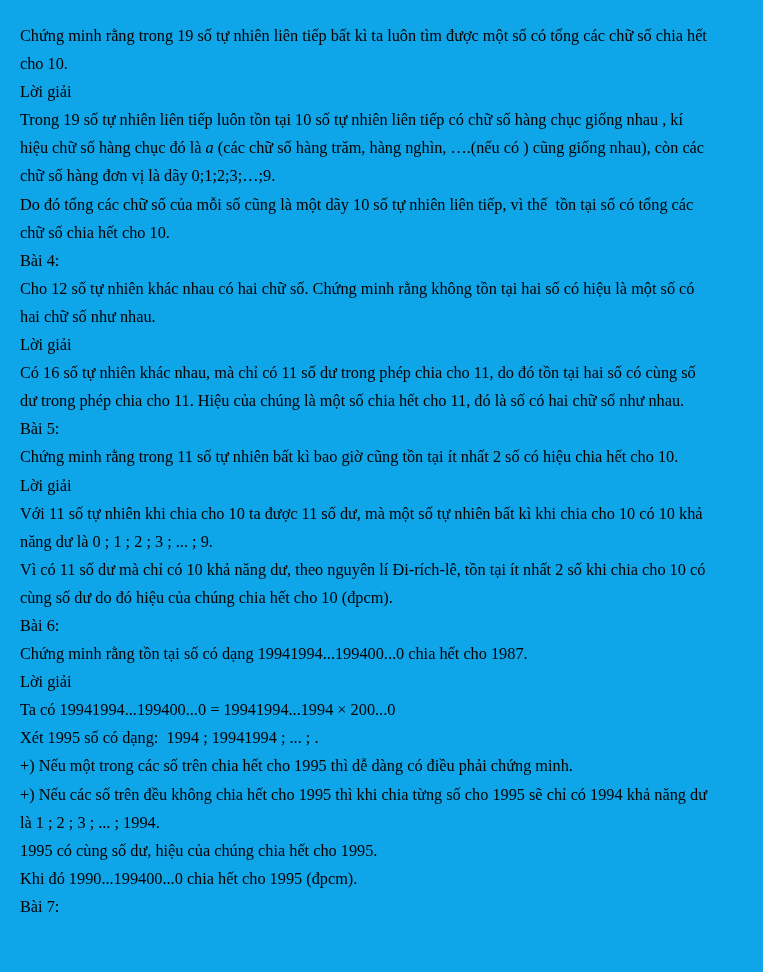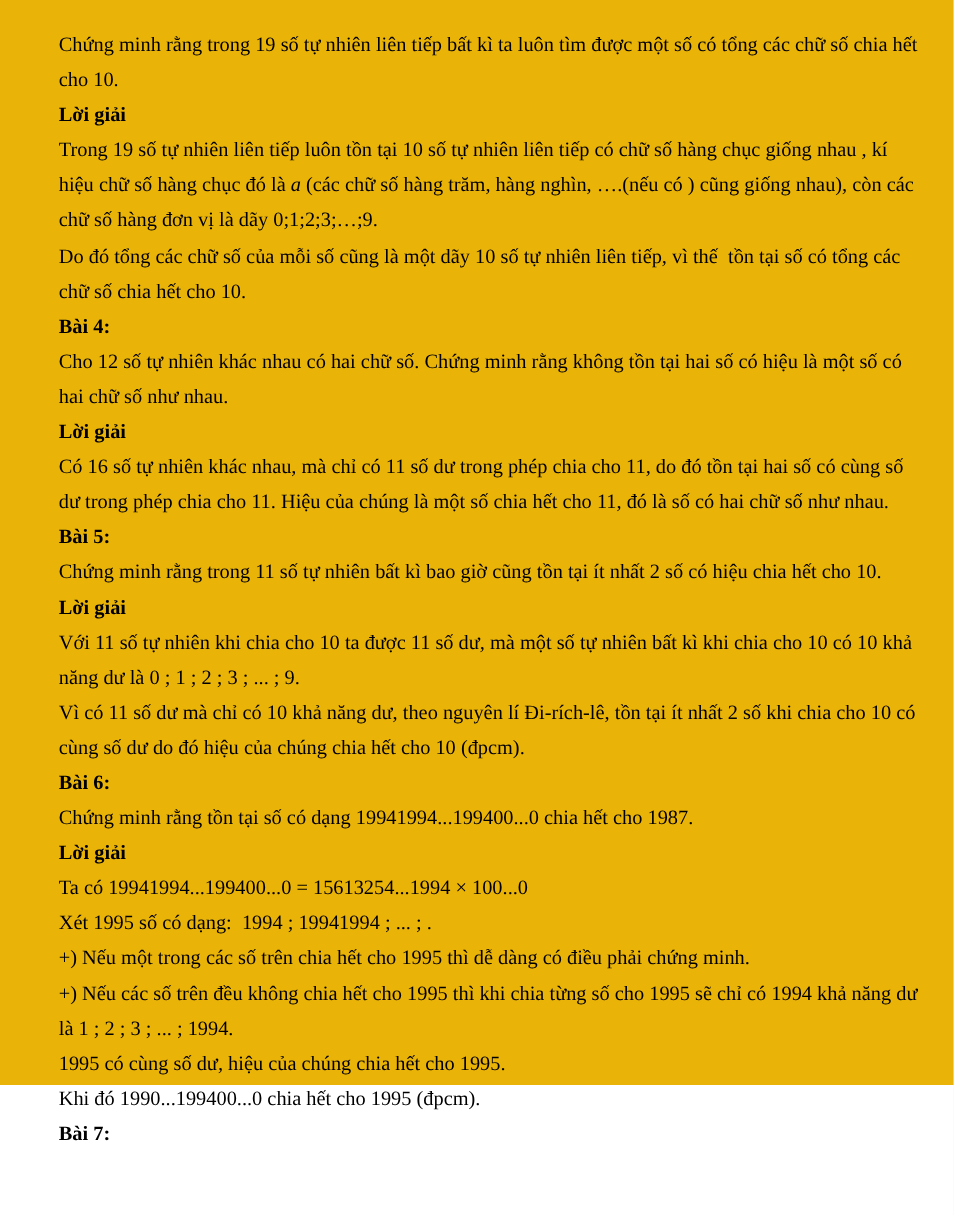--- a/index.html
+++ b/index.html
@@ -8,33 +8,33 @@
     background: #ffffff;
   }
   body {
     width: 763px;
     height: 972px;
     overflow: hidden;
   }
   .page {
     box-sizing: border-box;
     width: 763px;
-    height: 868px;
-    padding: 22px 24px 0 47px;
-    background: #eab308;
+    height: 972px;
+    padding: 22px 24px 0 20px;
+    background: #0ea5e9;
     font-family: "Liberation Serif", "DejaVu Serif", serif;
     font-size: 16.3px;
     color: #000000;
   }
   .line {
     height: 28.1px;
     line-height: 28.1px;
     white-space: pre;
   }
-  .run-b { font-weight: bold; }
+  .run-b { font-weight: normal; }
   .run-i { font-style: italic; }
 </style>
 </head>
 <body>
 
 <div class="page">
   <div id="text-body">
       <div class="line"><span class="">Chứng minh rằng trong 19 số tự nhiên liên tiếp bất kì ta luôn tìm được một số có tổng các chữ số chia hết</span></div>
       <div class="line"><span class="">cho 10.</span></div>
       <div class="line"><span class="run-b ">Lời giải</span></div>
@@ -52,21 +52,21 @@
       <div class="line"><span class="run-b ">Bài 5:</span></div>
       <div class="line"><span class="">Chứng minh rằng trong 11 số tự nhiên bất kì bao giờ cũng tồn tại ít nhất 2 số có hiệu chia hết cho 10.</span></div>
       <div class="line"><span class="run-b ">Lời giải</span></div>
       <div class="line"><span class="">Với 11 số tự nhiên khi chia cho 10 ta được 11 số dư, mà một số tự nhiên bất kì khi chia cho 10 có 10 khả</span></div>
       <div class="line"><span class="">năng dư là 0 ; 1 ; 2 ; 3 ; ... ; 9.</span></div>
       <div class="line"><span class="">Vì có 11 số dư mà chỉ có 10 khả năng dư, theo nguyên lí Đi-rích-lê, tồn tại ít nhất 2 số khi chia cho 10 có</span></div>
       <div class="line"><span class="">cùng số dư do đó hiệu của chúng chia hết cho 10 (đpcm).</span></div>
       <div class="line"><span class="run-b ">Bài 6:</span></div>
       <div class="line"><span class="">Chứng minh rằng tồn tại số có dạng 19941994...199400...0 chia hết cho 1987.</span></div>
       <div class="line"><span class="run-b ">Lời giải</span></div>
-      <div class="line"><span class="">Ta có 19941994...199400...0 = 15613254...1994 × 100...0</span></div>
+      <div class="line"><span class="">Ta có 19941994...199400...0 = 19941994...1994 × 200...0</span></div>
       <div class="line"><span class="">Xét 1995 số có dạng:  1994 ; 19941994 ; ... ; .</span></div>
       <div class="line"><span class="">+) Nếu một trong các số trên chia hết cho 1995 thì dễ dàng có điều phải chứng minh.</span></div>
       <div class="line"><span class="">+) Nếu các số trên đều không chia hết cho 1995 thì khi chia từng số cho 1995 sẽ chỉ có 1994 khả năng dư</span></div>
       <div class="line"><span class="">là 1 ; 2 ; 3 ; ... ; 1994.</span></div>
       <div class="line"><span class="">1995 có cùng số dư, hiệu của chúng chia hết cho 1995.</span></div>
       <div class="line"><span class="">Khi đó 1990...199400...0 chia hết cho 1995 (đpcm).</span></div>
       <div class="line"><span class="run-b ">Bài 7:</span></div>
     </div>
 </div>
 

